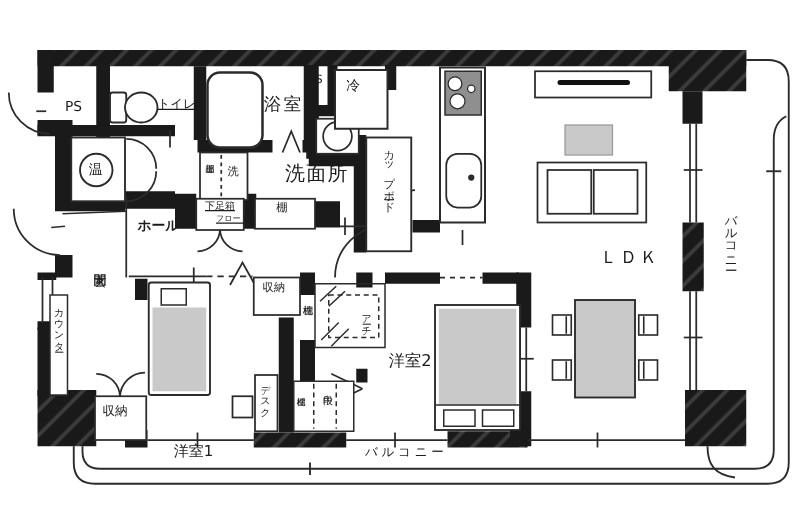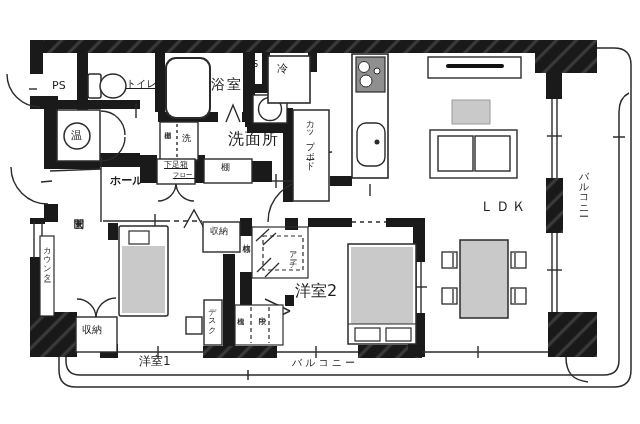--- a/index.html
+++ b/index.html
@@ -253,20 +253,20 @@
 <div class="lbl" style="left:221px;top:163px;font-size:9px;">棚</div>
 <div class="lbl" style="left:110px;top:175px;font-size:11px;font-weight:bold;">ホール</div>
 <div class="lbl v" style="left:73px;top:211px;font-size:10px;">玄関土間</div>
 <div class="lbl v" style="left:42px;top:241px;font-size:8px;">カウンター</div>
 <div class="lbl" style="left:82px;top:325px;font-size:10px;">収納</div>
 <div class="lbl" style="left:139px;top:318px;font-size:12px;margin-top:37px;">洋室1</div>
 <div class="lbl v" style="left:207px;top:303px;font-size:8px;">デスク</div>
 <div class="lbl" style="left:210px;top:227px;font-size:9px;">収納</div>
 <div class="lbl v" style="left:241px;top:238px;font-size:8px;">枕棚</div>
 <div class="lbl v" style="left:288px;top:246px;font-size:8px;">アーチ</div>
-<div class="lbl" style="left:295px;top:283px;font-size:16px;text-align:right;">洋室2</div>
+<div class="lbl" style="left:311px;top:283px;font-size:13px;text-align:right;">洋室2</div>
 <div class="lbl v" style="left:236px;top:312px;font-size:7px;">枕棚</div>
 <div class="lbl v" style="left:257px;top:310px;font-size:8px;">中段</div>
 <div class="lbl" style="left:448px;top:199px;font-size:14px;letter-spacing:2px;margin-left:32px;">ＬＤＫ</div>
 <div class="lbl v" style="left:578px;top:165px;font-size:10px;">バルコニー</div>
 <div class="lbl" style="left:292px;top:358px;font-size:10px;letter-spacing:3px;">バルコニー</div>
 
 </div>
 
 </body></html>

